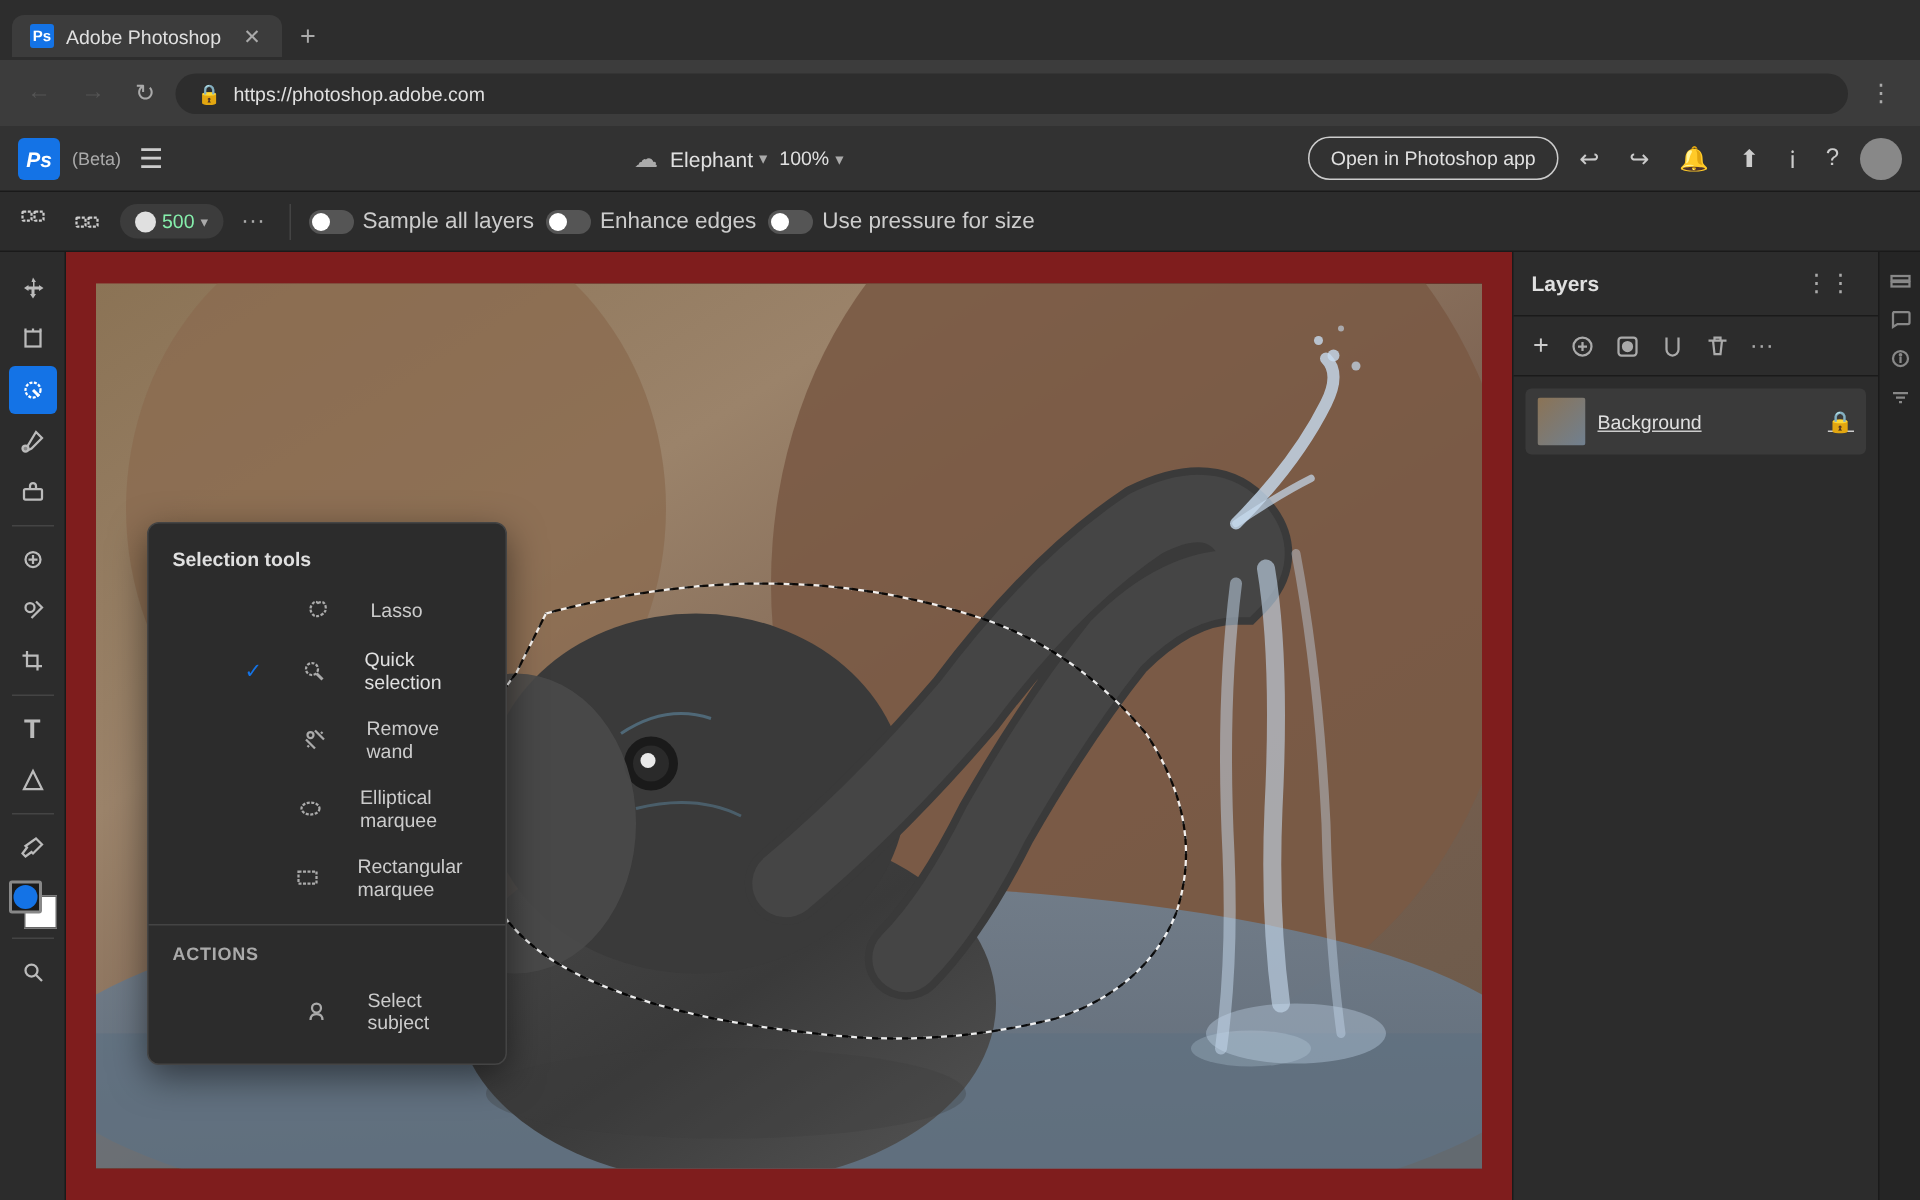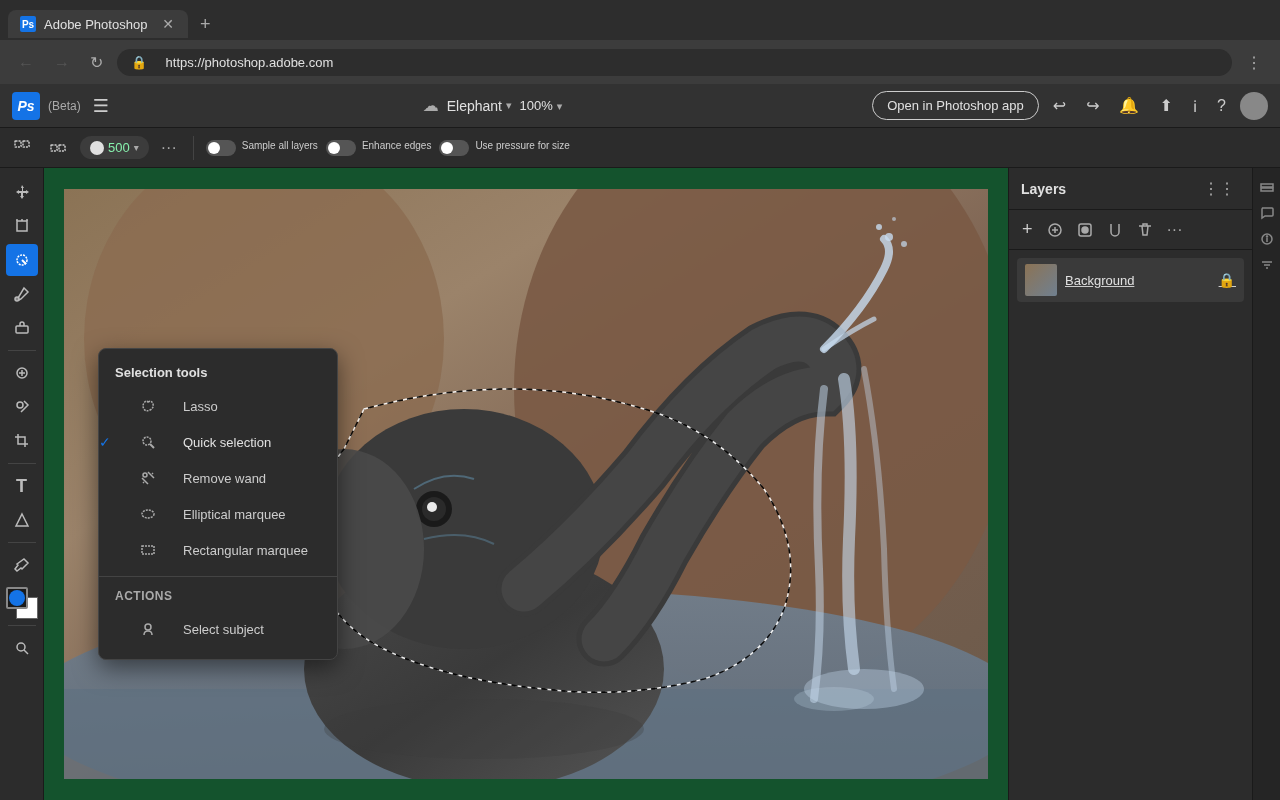--- a/index.html
+++ b/index.html
@@ -9,21 +9,21 @@
     .browser-chrome { background: #3c3c3c; display: flex; flex-direction: column; }
     .tab-bar { background: #2d2d2d; display: flex; align-items: center; padding: 8px 8px 0; gap: 4px; height: 40px; }
     .tab { background: #3c3c3c; border-radius: 8px 8px 0 0; padding: 6px 12px; display: flex; align-items: center; gap: 8px; font-size: 13px; color: #e0e0e0; min-width: 180px; }
     .tab-favicon { width: 16px; height: 16px; background: #1473e6; border-radius: 2px; display: flex; align-items: center; justify-content: center; font-size: 10px; font-weight: bold; color: white; }
     .tab-close { margin-left: auto; cursor: pointer; color: #aaa; font-size: 14px; width: 16px; height: 16px; display: flex; align-items: center; justify-content: center; border-radius: 50%; }
     .tab-new { background: none; border: none; color: #aaa; font-size: 18px; cursor: pointer; padding: 4px 8px; }
     .nav-bar { background: #3c3c3c; display: flex; align-items: center; padding: 6px 12px; gap: 8px; height: 44px; }
     .nav-btn { background: none; border: none; color: #aaa; cursor: pointer; font-size: 16px; padding: 4px 6px; border-radius: 4px; display: flex; align-items: center; justify-content: center; }
     .nav-btn.disabled { color: #555; cursor: default; }
     .address-bar { flex: 1; background: #2d2d2d; border-radius: 20px; padding: 6px 14px; font-size: 13px; color: #e0e0e0; display: flex; align-items: center; gap: 8px; }
-    .address-text { color: #e0e0e0; font-size: 13px; margin-left: 10px; }
+    .address-text { color: #e0e0e0; font-size: 13px; }
     .nav-extra { color: #aaa; font-size: 16px; cursor: pointer; }
 
     
     .app-container { display: flex; flex-direction: column; flex: 1; overflow: hidden; }
 
     
     .app-toolbar { background: #323232; display: flex; align-items: center; padding: 0 12px; height: 44px; border-bottom: 1px solid #1a1a1a; gap: 8px; }
     .ps-logo { width: 28px; height: 28px; background: #1473e6; border-radius: 4px; display: flex; align-items: center; justify-content: center; font-size: 14px; font-weight: bold; color: white; font-style: italic; }
     .beta-label { color: #aaa; font-size: 12px; }
     .hamburger-btn { background: none; border: none; color: #ccc; cursor: pointer; font-size: 18px; padding: 4px; }
@@ -35,46 +35,46 @@
     .toolbar-icon-btn { background: none; border: none; color: #ccc; cursor: pointer; font-size: 16px; padding: 4px 6px; display: flex; align-items: center; }
     .avatar { width: 28px; height: 28px; background: #888; border-radius: 50%; cursor: pointer; }
 
     
     .secondary-toolbar { background: #2c2c2c; display: flex; align-items: center; padding: 0 8px; height: 40px; border-bottom: 1px solid #1a1a1a; gap: 8px; }
     .sec-tool-btn { background: none; border: none; color: #ccc; cursor: pointer; padding: 4px 6px; border-radius: 4px; display: flex; align-items: center; }
     .brush-size-control { display: flex; align-items: center; gap: 4px; background: #3c3c3c; border-radius: 14px; padding: 4px 10px; cursor: pointer; }
     .brush-circle { width: 14px; height: 14px; background: #e0e0e0; border-radius: 50%; }
     .brush-size-text { font-size: 13px; color: #86efac; }
     .sec-more-btn { background: none; border: none; color: #aaa; cursor: pointer; font-size: 16px; padding: 4px; }
-    .toggle-group { display: flex; align-items: flex-start; gap: 6px; font-size: 10px; color: #ccc; }
+    .toggle-group { display: flex; align-items: flex-end; gap: 6px; font-size: 15px; color: #ccc; }
     .toggle-switch { width: 30px; height: 16px; background: #555; border-radius: 8px; cursor: pointer; position: relative; }
     .toggle-knob { width: 12px; height: 12px; background: white; border-radius: 50%; position: absolute; top: 2px; left: 2px; transition: left 0.2s; }
     .sec-divider { width: 1px; height: 24px; background: #444; margin: 0 4px; }
 
     
     .workspace { display: flex; flex: 1; overflow: hidden; }
 
     
     .left-sidebar { width: 44px; background: #2c2c2c; display: flex; flex-direction: column; align-items: center; padding: 8px 0; gap: 2px; border-right: 1px solid #1a1a1a; }
     .tool-btn { width: 32px; height: 32px; background: none; border: none; color: #bbb; cursor: pointer; border-radius: 4px; display: flex; align-items: center; justify-content: center; font-size: 16px; }
     .tool-btn.active { background: #1473e6; color: white; }
     .tool-divider { width: 28px; height: 1px; background: #444; margin: 4px 0; }
     .color-swatch-container { position: relative; width: 32px; height: 32px; margin-top: 4px; cursor: pointer; }
     .color-bg { width: 22px; height: 22px; background: white; border: 1px solid #666; position: absolute; bottom: 0; right: 0; }
     .color-fg { width: 22px; height: 22px; background: #1a1a1a; border: 2px solid #888; position: absolute; top: 0; left: 0; border-radius: 2px; display: flex; align-items: center; justify-content: center; }
     .color-inner { width: 16px; height: 16px; background: #1473e6; border-radius: 50%; }
 
     
-    .canvas-area { flex: 1; background: #14532d; overflow: hidden; position: relative; display: flex; align-items: center; justify-content: center; }
+    .canvas-area { flex: 1; background: #7f1d1d; overflow: hidden; position: relative; display: flex; align-items: center; justify-content: center; }
     .elephant-canvas { width: 924px; height: 590px; background: linear-gradient(135deg, #8B7355 0%, #6B5B45 20%, #5a4a3a 40%, #4a3a2a 60%, #708090 80%, #607080 100%); position: relative; overflow: hidden; }
 
     
     .popup-menu { position: absolute; top: 180px; left: 54px; background: #2c2c2c; border: 1px solid #444; border-radius: 8px; width: 240px; padding: 12px 0; box-shadow: 0 8px 24px rgba(0,0,0,0.5); z-index: 100; }
     .popup-section-title { font-size: 13px; font-weight: 600; color: #e0e0e0; padding: 4px 16px 8px; }
-    .popup-item { display: flex; align-items: center; gap: 25px; padding: 8px 0; cursor: pointer; font-size: 13px; color: #ccc; position: relative; }
+    .popup-item { display: flex; align-items: center; gap: 25px; padding: 8px 16px; cursor: pointer; font-size: 13px; color: #ccc; position: relative; margin-left: 48px; }
     .popup-item.active { color: #e0e0e0; }
     .popup-check { color: #1473e6; font-size: 14px; width: 14px; }
     .popup-icon { width: 20px; height: 20px; display: flex; align-items: center; justify-content: center; color: #aaa; font-size: 14px; }
     .popup-divider { height: 1px; background: #444; margin: 8px 0; }
     .popup-section-actions { font-size: 12px; font-weight: 600; color: #aaa; padding: 4px 16px 8px; text-transform: uppercase; letter-spacing: 0.5px; }
 
     
     .right-panel { width: 244px; background: #2c2c2c; display: flex; flex-direction: column; border-left: 1px solid #1a1a1a; }
     .panel-header { display: flex; align-items: center; padding: 8px 12px; border-bottom: 1px solid #1a1a1a; gap: 8px; }
     .panel-title { font-size: 14px; font-weight: 600; color: #e0e0e0; flex: 1; }

